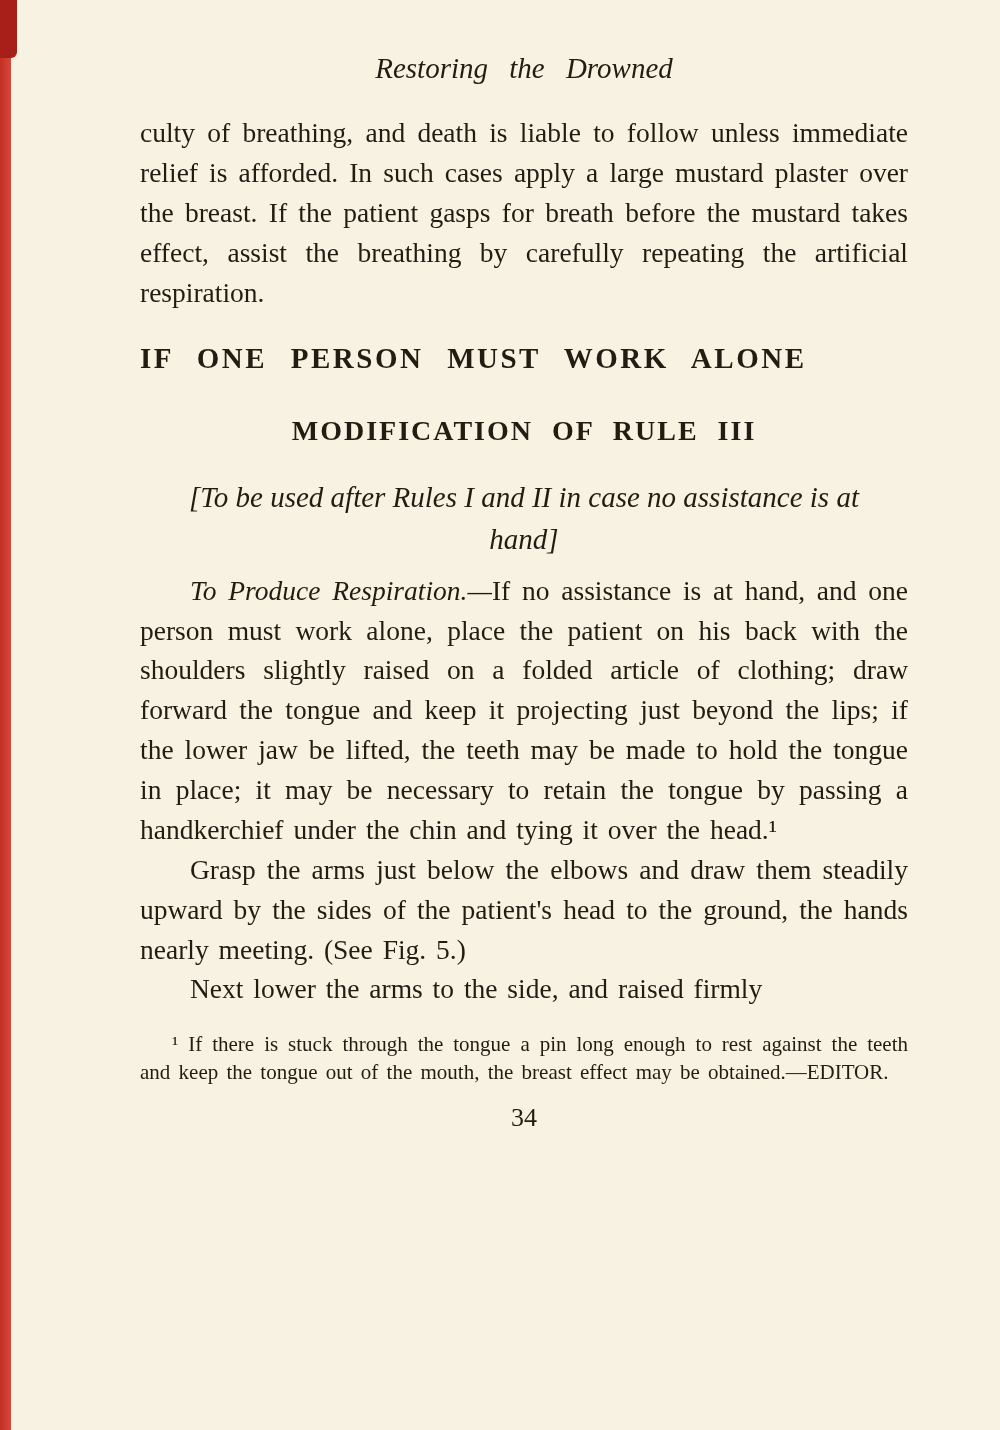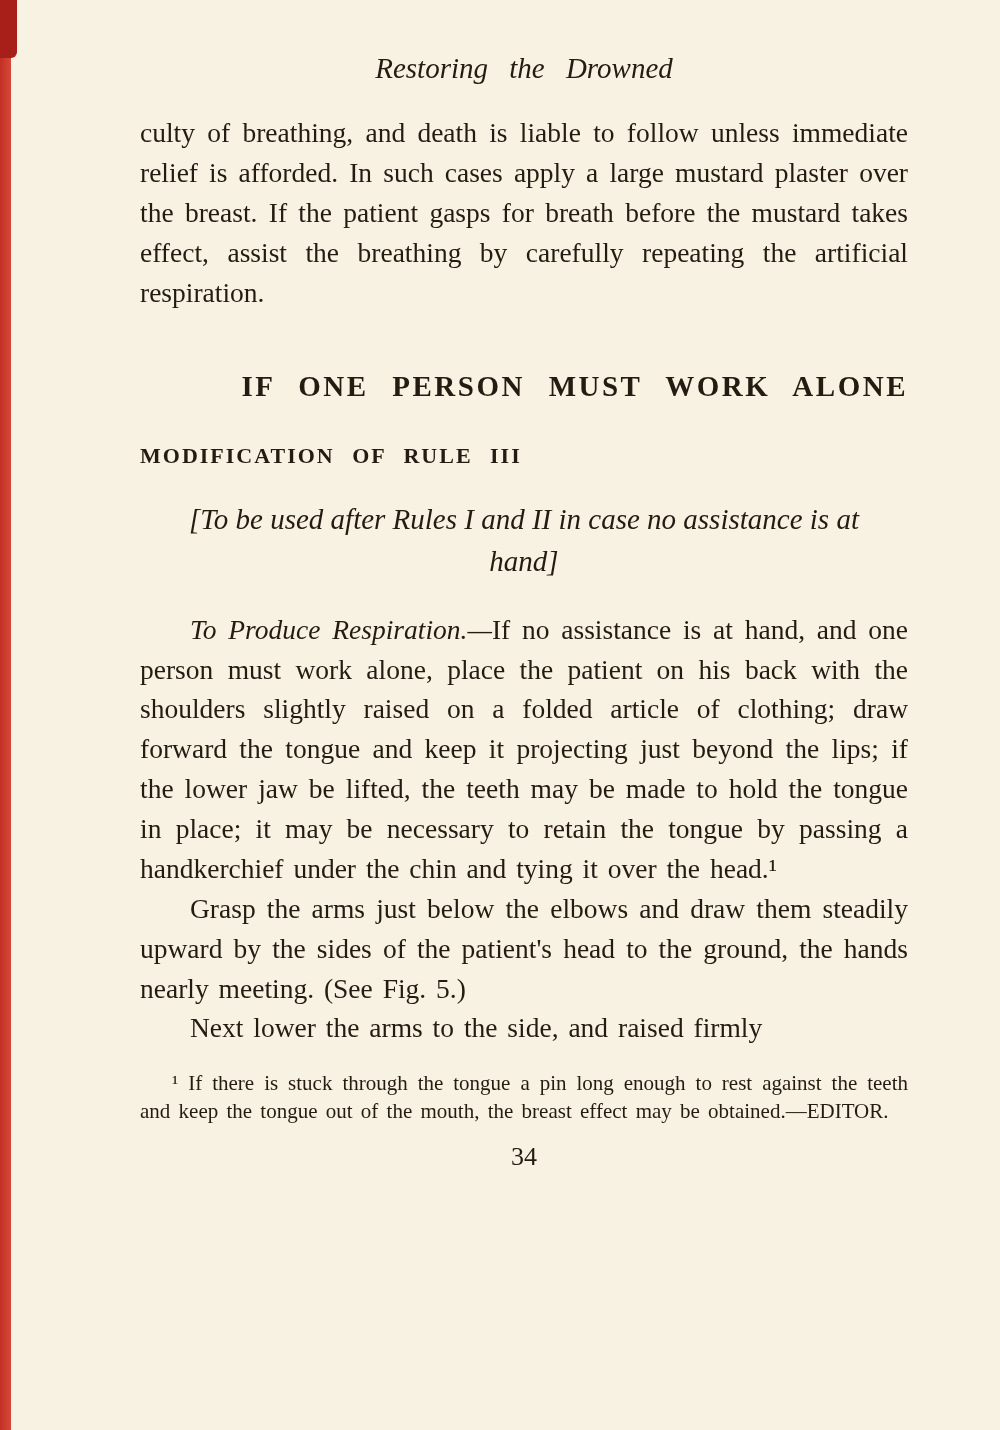--- a/index.html
+++ b/index.html
@@ -49,43 +49,44 @@
     font-size: 27.5px;
     line-height: 1.45;
     text-align: justify;
     margin: 0;
     word-spacing: 3px;
   }
   .indent {
     text-indent: 50px;
   }
   .section-heading {
-    text-align: right;
+    text-align: left;
     font-weight: bold;
     font-size: 29px;
     letter-spacing: 2.5px;
     word-spacing: 14px;
-    margin: 58px 0 0 0;
+    margin: 30px 0 0 0;
   }
   .section-subheading {
-    font-size: 22px;
+    text-align: center;
+    font-size: 28px;
     letter-spacing: 2px;
     word-spacing: 10px;
     margin: 40px 0 0 0;
   }
   .bracket-note {
     text-align: center;
     font-style: italic;
     font-size: 29px;
     line-height: 1.42;
     margin: 30px auto 0 auto;
     width: 720px;
   }
   .par-respiration {
-    margin-top: 28px;
+    margin-top: 11px;
   }
   .lead-italic {
     font-style: italic;
   }
   .footnote {
     font-size: 21px;
     line-height: 1.32;
     text-align: justify;
     margin: 22px 0 0 0;
     word-spacing: 3px;

